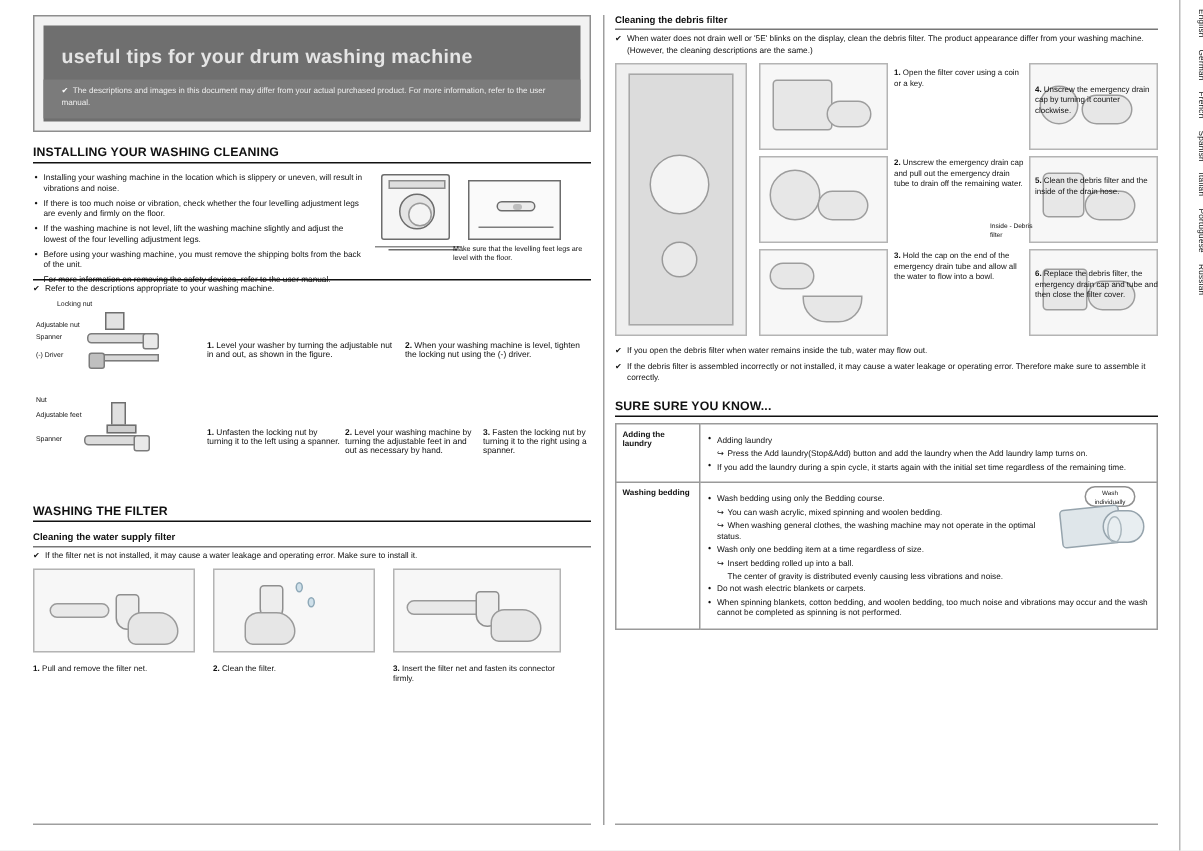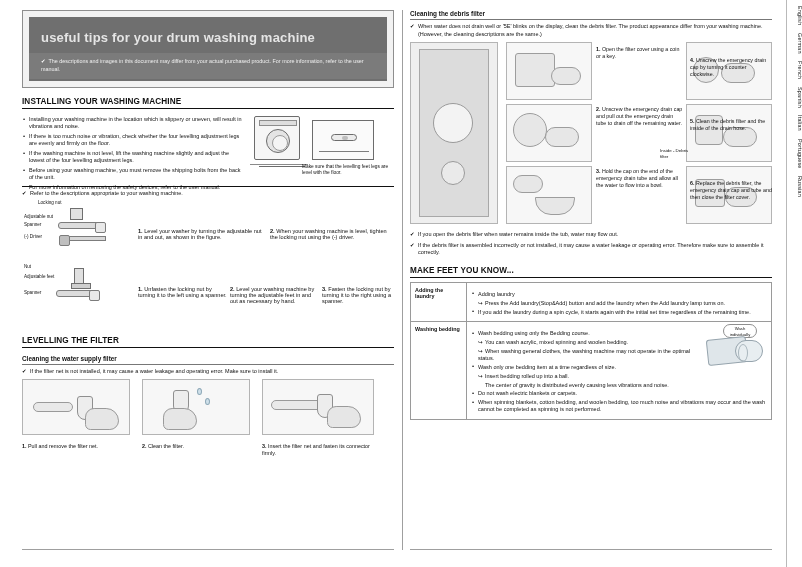--- a/index.html
+++ b/index.html
@@ -231,21 +231,21 @@
     <div class="banner">
       <div class="banner-inner">
         <div class="banner-stripe"></div>
         <h1>useful tips for your drum washing machine</h1>
         <div class="banner-sub">
           <span class="chk">✔</span><span>The descriptions and images in this document may differ from your actual purchased product. For more information, refer to the user manual.</span>
         </div>
       </div>
     </div>
 
-    <h2 class="sec">INSTALLING YOUR WASHING MACHINE</h2>
+    <h2 class="sec">INSTALLING YOUR WASHING CLEANING</h2>
     <div class="rule"></div>
 
     <div class="install-row">
       <div class="install-text">
         <ul class="bl">
           <li>Installing your washing machine in the location which is slippery or uneven, will result in vibrations and noise.</li>
           <li>If there is too much noise or vibration, check whether the four levelling adjustment legs are evenly and firmly on the floor.</li>
           <li>If the washing machine is not level, lift the washing machine slightly and adjust the lowest of the four levelling adjustment legs.</li>
           <li>Before using your washing machine, you must remove the shipping bolts from the back of the unit.</li>
           <li class="cont">For more information on removing the safety devices, refer to the user manual.</li>
@@ -308,21 +308,21 @@
       <div class="step txt" style="left:208px; top:22px; width:90px;">
         <span class="num">2.</span>
         <span>Level your washing machine by turning the adjustable feet in and out as necessary by hand.</span>
       </div>
       <div class="step txt" style="left:300px; top:22px; width:74px;">
         <span class="num">3.</span>
         <span>Fasten the locking nut by turning it to the right using a spanner.</span>
       </div>
     </div>
 
-    <h2 class="sec" style="margin-top:14px;">LEVELLING THE FILTER</h2>
+    <h2 class="sec" style="margin-top:14px;">WASHING THE FILTER</h2>
     <div class="rule"></div>
     <h3 class="sub">Cleaning the water supply filter</h3>
     <div class="rule thin"></div>
     <div class="chkline">If the filter net is not installed, it may cause a water leakage and operating error. Make sure to install it.</div>
 
     <div class="filter-art">
       <div class="fa" style="left:0;">
         <div class="hose" style="left:10px; top:22px;"></div>
         <div class="net" style="left:54px; top:16px;"></div>
         <div class="hand" style="left:62px; top:28px;"></div>
@@ -414,21 +414,21 @@
       </div>
 
       <div class="dtxt" style="left:276px; top:4px; width:84px; background:transparent;"></div>
     </div>
 
     <div style="position:absolute; left:276px; top:0; width:0; height:0;"></div>
 
     <div class="chkline">If you open the debris filter when water remains inside the tub, water may flow out.</div>
     <div class="chkline">If the debris filter is assembled incorrectly or not installed, it may cause a water leakage or operating error. Therefore make sure to assemble it correctly.</div>
 
-    <h2 class="sec">MAKE FEET YOU KNOW...</h2>
+    <h2 class="sec">SURE SURE YOU KNOW...</h2>
     <div class="rule"></div>
 
     <table class="ms">
       <tbody>
           <tr>
         <td class="lbl">Adding the laundry</td>
         <td>
           <ul class="bl">
             <li>Adding laundry</li>
             <li class="cont">

